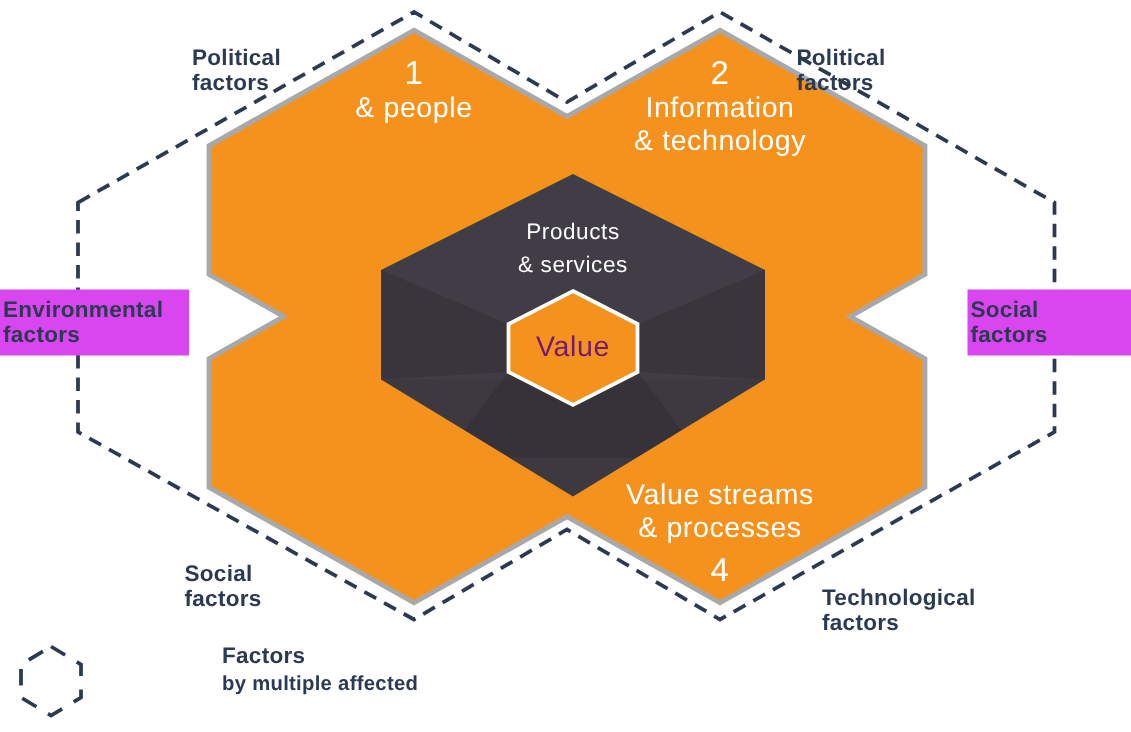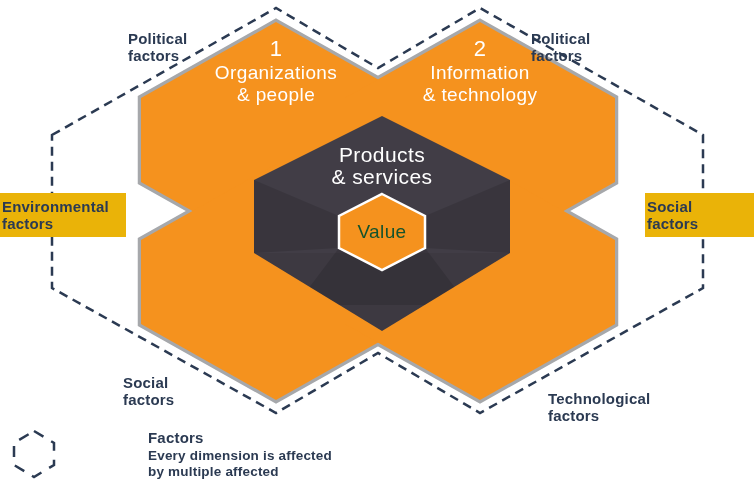--- a/index.html
+++ b/index.html
@@ -6,25 +6,25 @@
   .canvas {
     position:relative; width:754px; height:488px; background:#ffffff;
     font-family:"Liberation Sans", sans-serif; overflow:hidden;
   }
   .abs { position:absolute; }
   svg.layer { position:absolute; left:0; top:0; }
   .dim-block { text-align:center; color:#ffffff; }
   .dim-num { font-size:22px; line-height:26px; font-weight:400; letter-spacing:.5px; }
   .dim-line { font-size:19px; line-height:22px; font-weight:400; letter-spacing:.4px; }
   .center-block { text-align:center; color:#ffffff; }
-  .center-line { font-size:21px; line-height:22px; font-weight:400; letter-spacing:.4px; }
-  .value-label { font-size:19px; font-weight:400; letter-spacing:.4px; color:#14532d; text-align:center; }
+  .center-line { font-size:15px; line-height:22px; font-weight:400; letter-spacing:.4px; }
+  .value-label { font-size:19px; font-weight:400; letter-spacing:.4px; color:#701a75; text-align:center; }
   .factor { color:#2b3a52; font-weight:bold; font-size:15px; line-height:17px;
             text-align:left; letter-spacing:.2px; }
-  .factor-bg { background:#eab308; padding:5px 2px; }
+  .factor-bg { background:#d946ef; padding:5px 2px; }
   .legend-title { color:#2b3a52; font-weight:bold; font-size:15px; letter-spacing:.2px; }
   .legend-desc { color:#2b3a52; font-weight:bold; font-size:13.5px; line-height:16px; letter-spacing:.2px; }
 </style>
 </head>
 <body>
 
 <div class="canvas">
 
   <svg class="layer" width="754" height="488" viewBox="0 0 754 488">
     <defs>
@@ -54,31 +54,35 @@
       <polygon points="339,248 425,248 468,305 296,305" fill="#000000" opacity="0.12"></polygon>
     </g>
 
     <polygon points="382,194 425,216 425,248 382,270 339,248 339,216" fill="#F5921E" stroke="#FFFFFF" stroke-width="2.5"></polygon>
 
     <path d="M52,135 L276,8 L378,68 L480,8 L703,135 L703,288 L480,413 L378,353 L276,413 L52,288 Z" fill="none" stroke="#2B3A52" stroke-width="2.5" stroke-dasharray="9 6"></path>
   </svg>
 
   <div class="abs dim-block" style="left:166px; top:36px; width:220px;">
     <div class="dim-num">1</div>
-    <div class="dim-line">Organizations</div>
     <div class="dim-line">&amp; people</div>
   </div>
 
   <div class="abs dim-block" style="left:370px; top:36px; width:220px;">
     <div class="dim-num">2</div>
     <div class="dim-line">Information</div>
     <div class="dim-line">&amp; technology</div>
   </div>
 
 
+  <div class="abs dim-block" style="left:370px; top:320px; width:220px;">
+    <div class="dim-line">Value streams</div>
+    <div class="dim-line">&amp; processes</div>
+    <div class="dim-num" style="margin-top:3px;">4</div>
+  </div>
 
   <div class="abs center-block" style="left:282px; top:144px; width:200px;">
     <div class="center-line">Products</div>
     <div class="center-line">&amp; services</div>
   </div>
 
   <div class="abs value-label" style="left:332px; top:221px; width:100px;">Value</div>
 
   <div class="abs factor" style="left:128px; top:30px; width:140px;">
     <div>Political</div>
@@ -109,18 +113,17 @@
     <div>Technological</div>
     <div>factors</div>
   </div>
 
   <div class="abs" style="left:8px; top:426px; width:320px; height:60px;">
     <svg class="abs" style="left:0; top:2px;" width="52" height="52" viewBox="0 0 52 52">
       <polygon points="26,3 46,15 46,37 26,49 6,37 6,15" fill="none" stroke="#2B3A52" stroke-width="2.5" stroke-dasharray="11 9"></polygon>
     </svg>
     <div class="abs legend-title" style="left:140px; top:3px;">Factors</div>
     <div class="abs legend-desc" style="left:140px; top:22px; width:200px;">
-      <div>Every dimension is affected</div>
       <div>by multiple affected</div>
     </div>
   </div>
 
 </div>
 
 </body></html>

